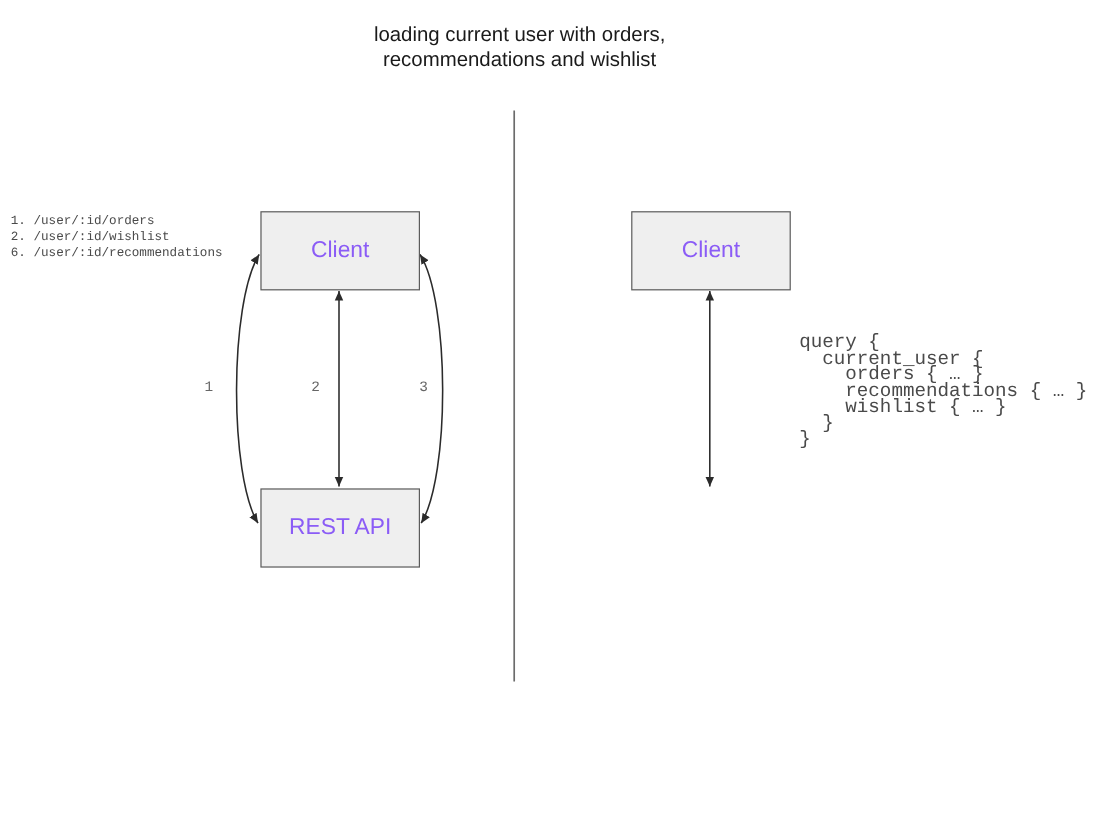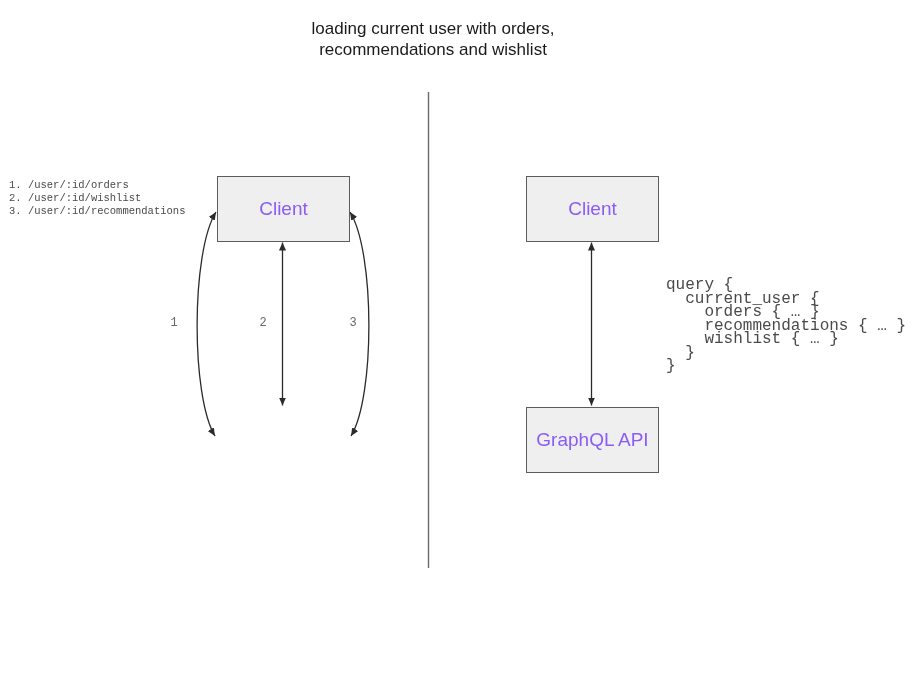--- a/index.html
+++ b/index.html
@@ -82,21 +82,21 @@
 </head>
 <body>
 
 <div id="canvas">
 
   <div class="title">loading current user with orders,
 recommendations and wishlist</div>
 
   <pre id="endpoint-list" class="code">1. /user/:id/orders
 2. /user/:id/wishlist
-3. /user/:id/recommendations</pre>
+6. /user/:id/recommendations</pre>
 
   <svg id="arrow-layer" width="917" height="689" viewBox="0 0 917 689" xmlns="http://www.w3.org/2000/svg">
     <defs>
       <marker id="arrowhead" viewBox="0 0 10 10" refX="10" refY="5" markerWidth="8" markerHeight="8" markerUnits="userSpaceOnUse" orient="auto-start-reverse">
         <path d="M0,0.6 L10,5 L0,9.4 Z" fill="#2b2b2b"></path>
       </marker>
     </defs>
 
     <line x1="428.5" y1="92" x2="428.5" y2="568" stroke="#6b6b6b" stroke-width="1.4"></line>
 
@@ -105,30 +105,30 @@
     <line x1="282.5" y1="242.5" x2="282.5" y2="405.5" stroke="#2b2b2b" stroke-width="1.3" marker-start="url(#arrowhead)" marker-end="url(#arrowhead)"></line>
 
     <path d="M 350 212 C 375 252, 375 397, 351 436" fill="none" stroke="#2b2b2b" stroke-width="1.3" marker-start="url(#arrowhead)" marker-end="url(#arrowhead)"></path>
 
     <line x1="591.5" y1="242.5" x2="591.5" y2="405.5" stroke="#2b2b2b" stroke-width="1.3" marker-start="url(#arrowhead)" marker-end="url(#arrowhead)"></line>
   </svg>
 
   <div id="box-rest-client" class="node-box">
     <span class="node-label">Client</span>
   </div>
+  <div id="box-rest-api" class="node-box">
+    <span class="node-label">REST API</span>
+  </div>
 
   <div id="arrow-num-1" class="arrow-num">1</div>
   <div id="arrow-num-2" class="arrow-num">2</div>
   <div id="arrow-num-3" class="arrow-num">3</div>
 
   <div id="box-gql-client" class="node-box">
     <span class="node-label">Client</span>
-  </div>
-  <div id="box-gql-api" class="node-box">
-    <span class="node-label">GraphQL API</span>
   </div>
 
   <pre id="query-code" class="code">query {
   current_user {
     orders { … }
     recommendations { … }
     wishlist { … }
   }
 }</pre>
 

